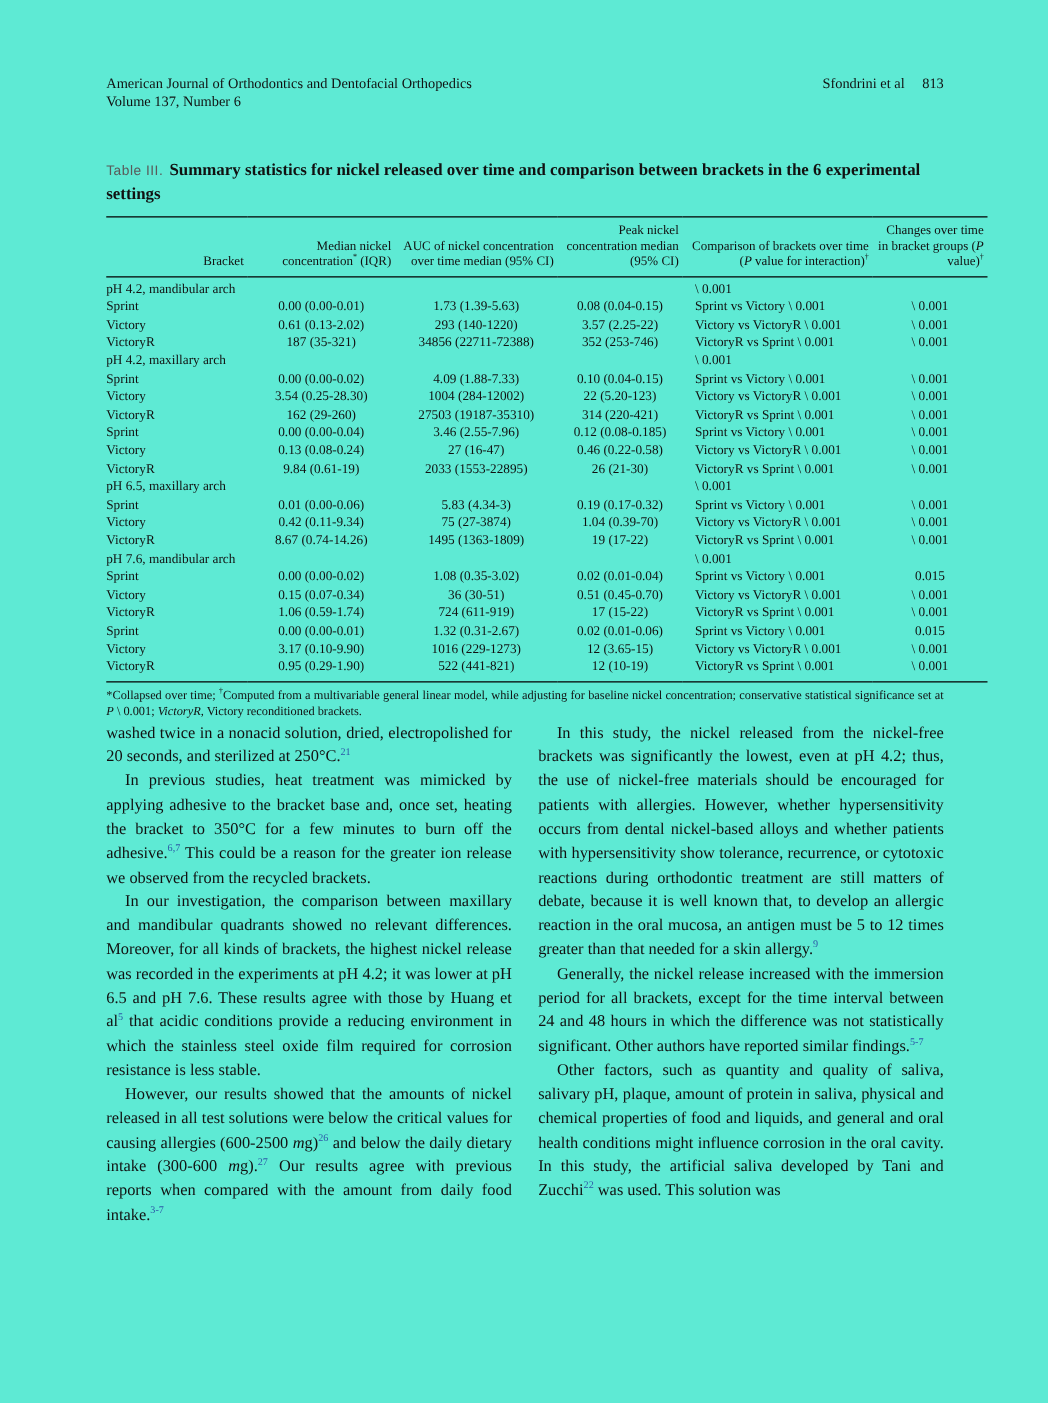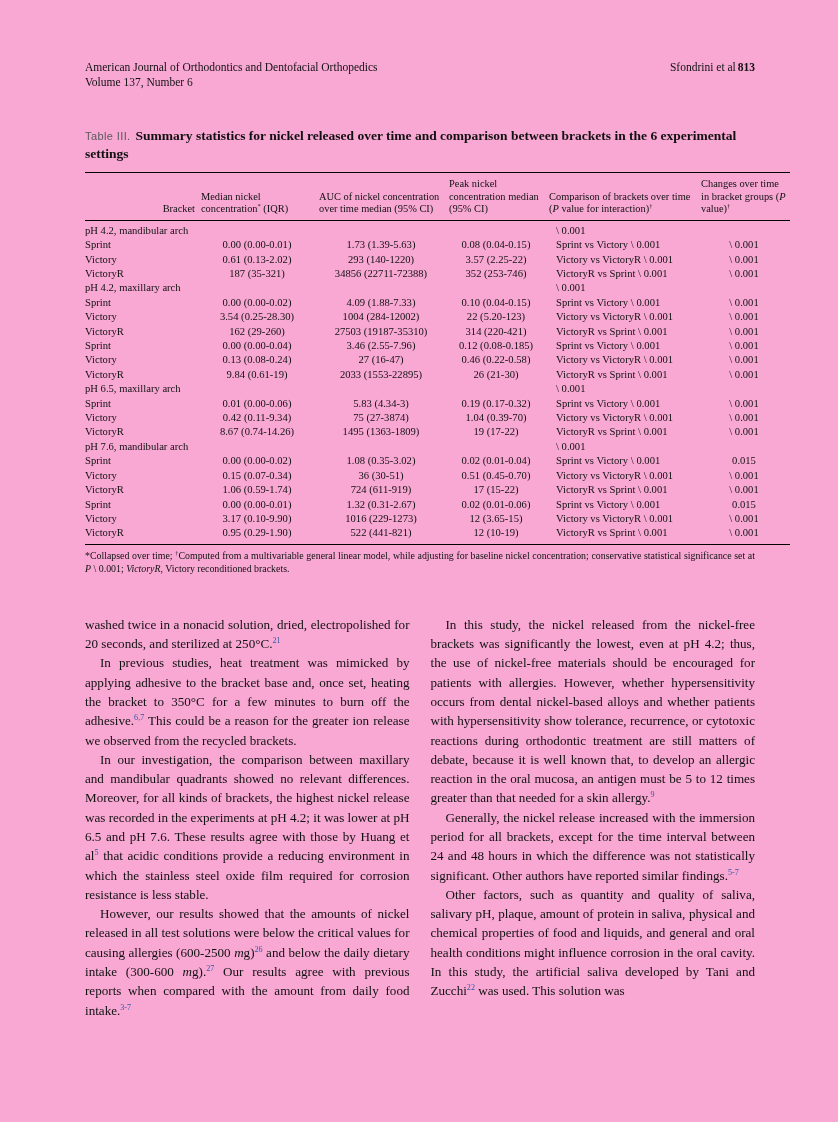--- a/index.html
+++ b/index.html
@@ -1,47 +1,47 @@
 <!DOCTYPE html>
 <html><head>
 <meta charset="utf-8">
 <style>
   html,body{margin:0;padding:0;background:#ffffff;}
   .page{
     width:838px;height:1122px;box-sizing:border-box;
     padding:60px 83px 0 85px;
-    background:#f9a8d4;color:#111;
+    background:#5eead4;color:#111;
     font-family:"Liberation Serif","DejaVu Serif",serif;
     position:relative;overflow:hidden;
   }
   
   .hdr{display:flex;justify-content:space-between;align-items:flex-start;font-size:11.5px;line-height:15px;}
-  .hdr .pageno{font-weight:bold;margin-left:2px;}
+  .hdr .pageno{font-weight:normal;margin-left:14px;}
   
   .caption{margin-top:37px;font-size:13.5px;line-height:18px;}
   .tlabel{font-family:"Liberation Sans","DejaVu Sans",sans-serif;font-size:11px;color:#5a5a5a;letter-spacing:.4px;margin-right:5px;}
   .tcap{font-weight:bold;}
   
   table{width:100%;border-collapse:collapse;margin-top:9px;border-top:1px solid #000;border-bottom:1px solid #000;table-layout:fixed;}
-  th{font-weight:normal;font-size:10.4px;line-height:12.6px;text-align:left;vertical-align:bottom;padding:5px 3px 4px;border-bottom:1px solid #000;}
+  th{font-weight:normal;font-size:10.4px;line-height:12.6px;text-align:right;vertical-align:bottom;padding:5px 3px 4px;border-bottom:1px solid #000;}
   th:nth-child(1){width:110px;text-align:right;padding-left:0;}
   th:nth-child(2){width:112px;}
   th:nth-child(3){width:124px;}
   th:nth-child(4){width:94px;}
   th:nth-child(5){width:146px;}
   th:nth-child(6){width:86px;}
   td{font-size:10.6px;line-height:14.4px;padding:0 2px;white-space:nowrap;overflow:visible;}
   td:nth-child(1){text-align:left;padding-left:0;}
   td:nth-child(2),td:nth-child(3),td:nth-child(4),td:nth-child(6){text-align:center;}
   td:nth-child(5){text-align:left;padding-left:10px;}
   tbody tr:first-child td{padding-top:3px;}
   tbody tr:last-child td{padding-bottom:3px;}
   .footnote{font-size:9.9px;line-height:13px;margin-top:4px;text-align:justify;}
   
-  .cols{display:flex;gap:21px;margin-top:40px;}
+  .cols{display:flex;gap:21px;}
   .col{flex:1;min-width:0;font-size:13.1px;line-height:19.3px;text-align:justify;}
   .col p{margin:0;}
   .col p.indent{text-indent:15px;}
   sup{font-size:0.62em;line-height:0;vertical-align:super;}
   .cite{color:#2d59a8;cursor:pointer;}
   em{font-style:italic;}
 </style>
 </head>
 <body>
 

